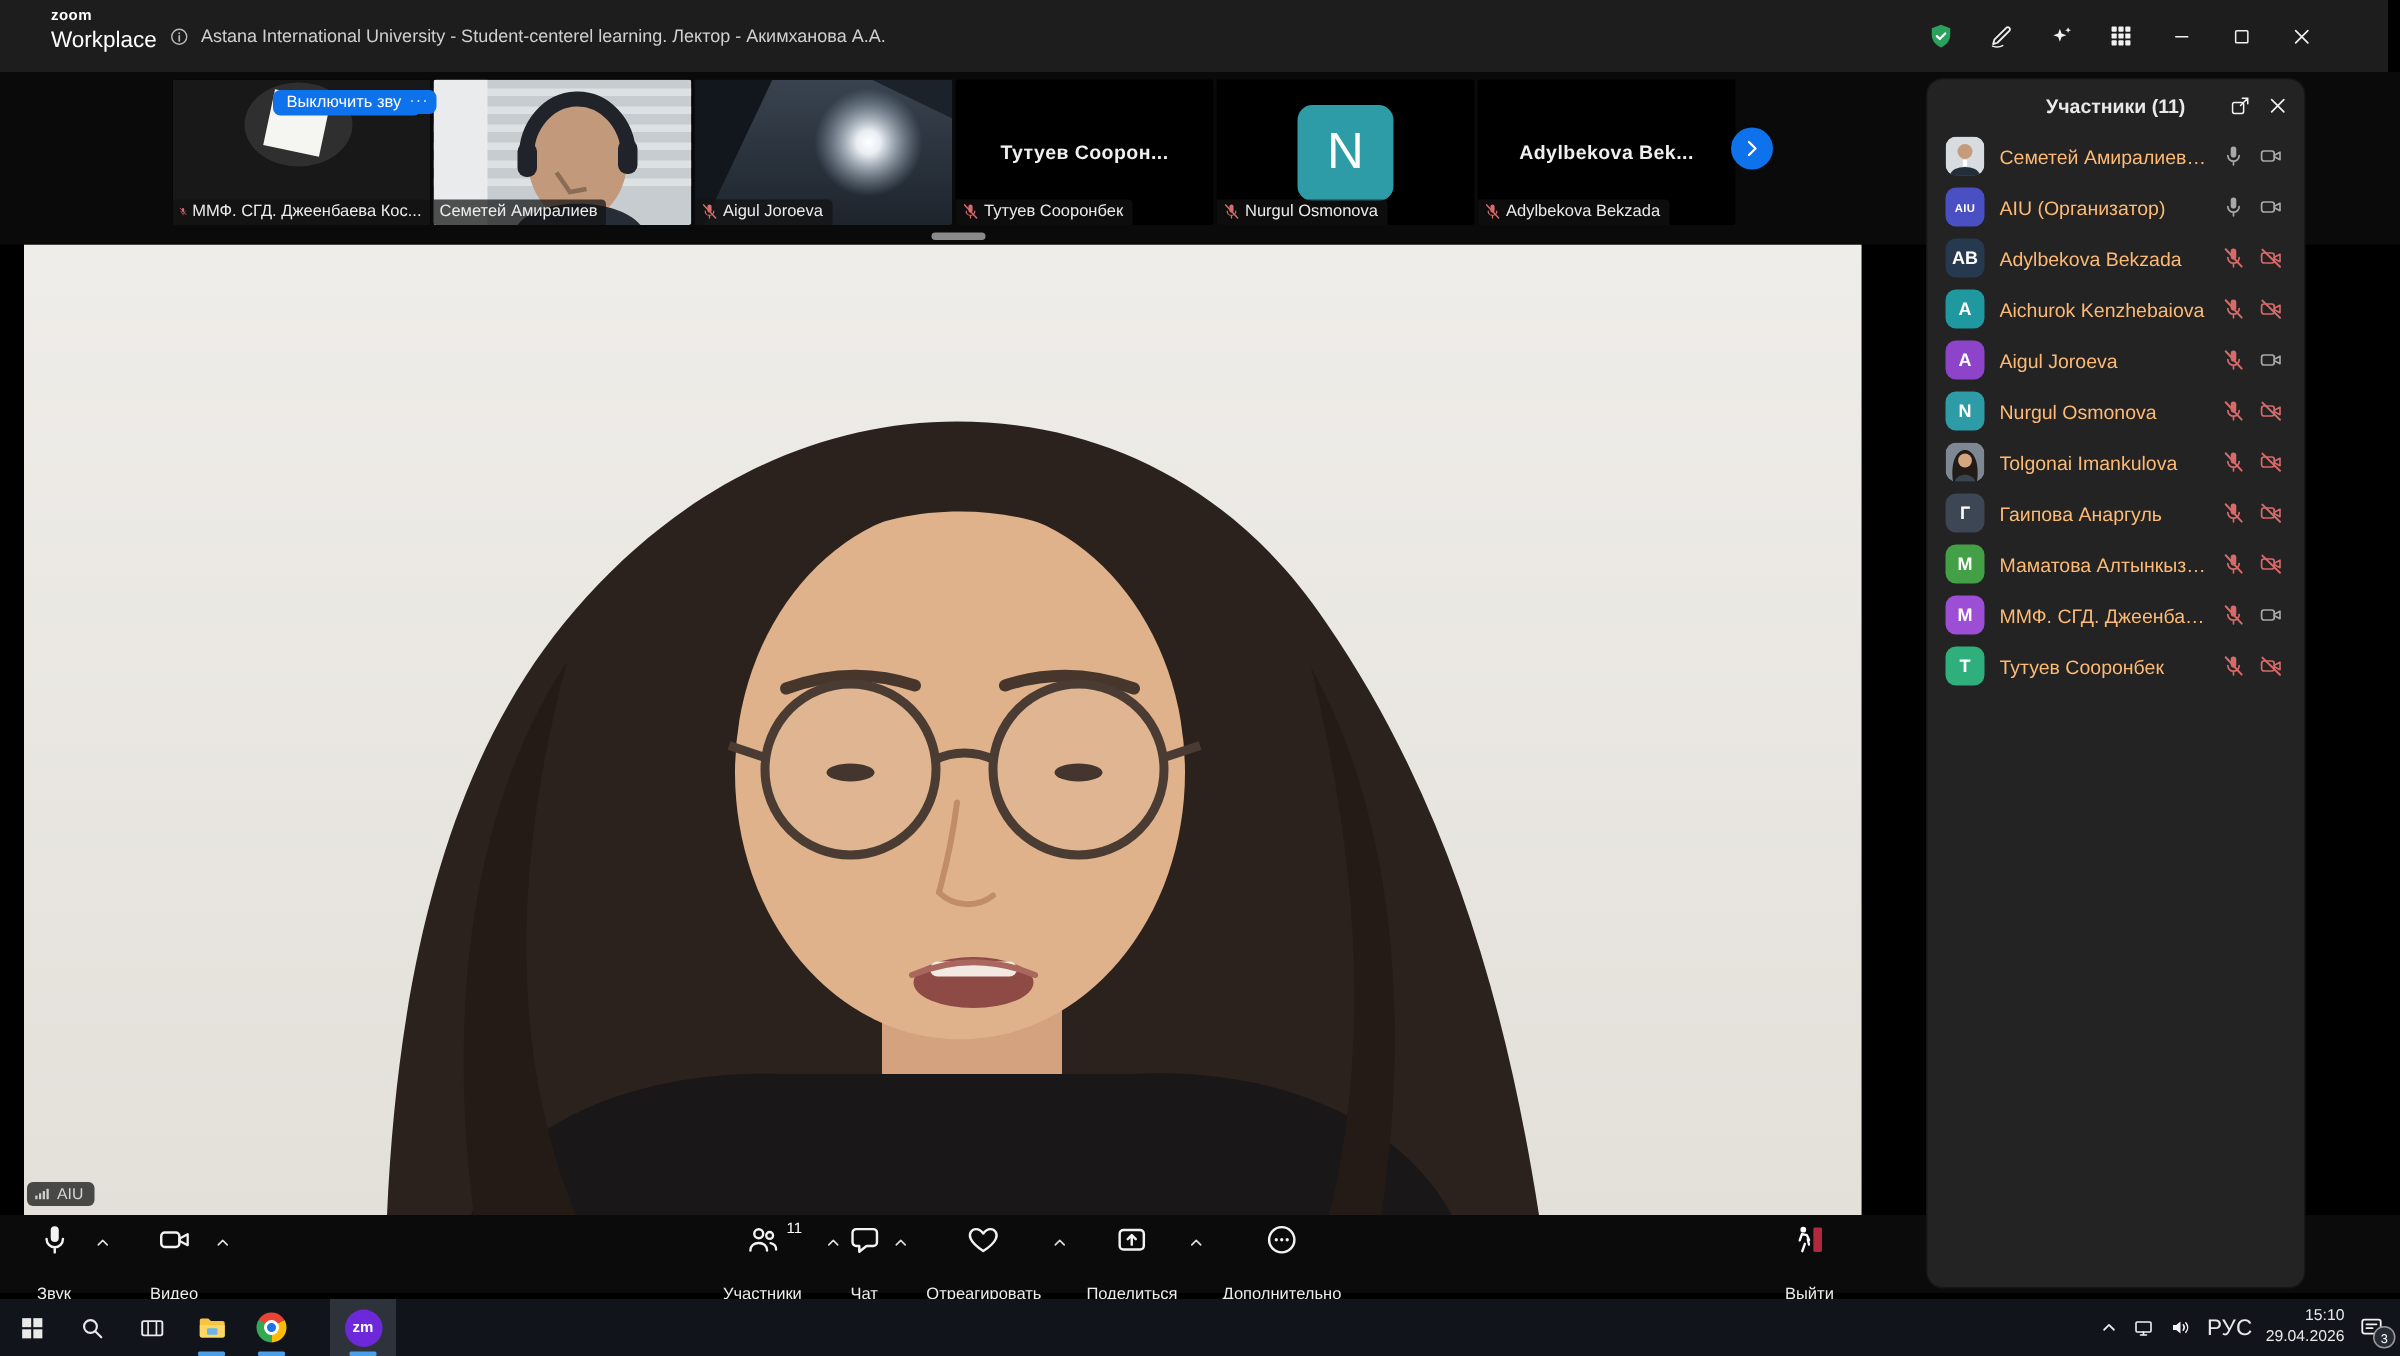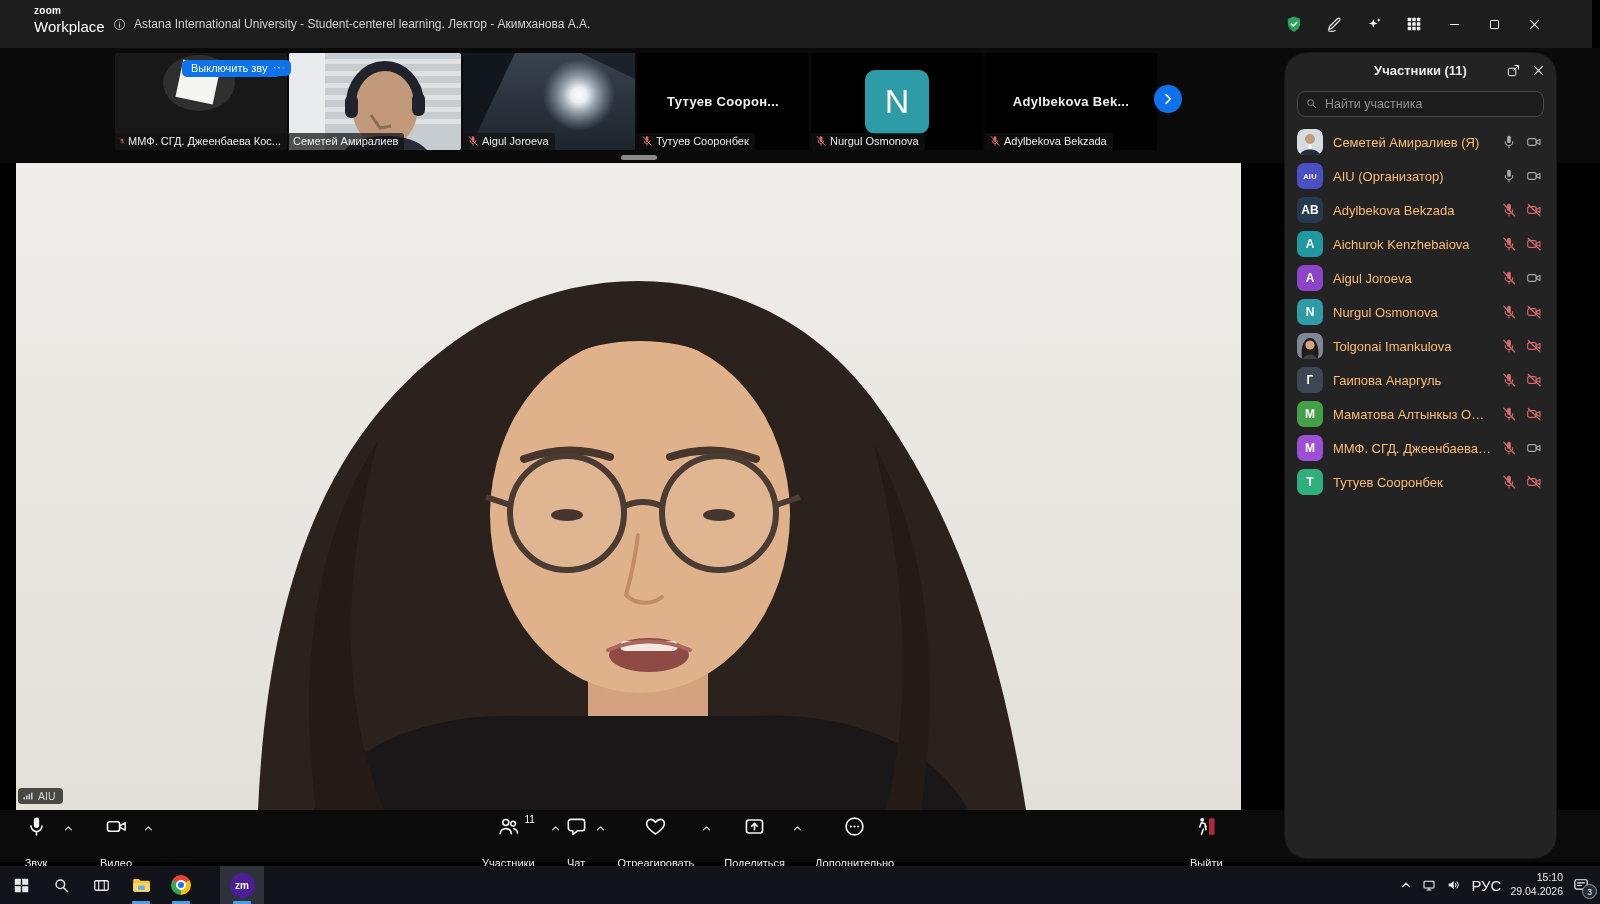--- a/index.html
+++ b/index.html
@@ -55,21 +55,21 @@
   .caret{position:absolute;top:8px;width:11px;height:11px;color:#dcdcdc;}
   .grp-left{position:absolute;left:18px;top:5px;display:flex;gap:44px;}
   .grp-left .tbi{min-width:36px;}
   .grp-left .caret{right:-20px;}
   .grp-center{position:absolute;left:482px;top:5px;display:flex;gap:30px;}
   .grp-center .caret{right:-18px;}
   .pbadge{position:absolute;top:-1px;right:-15px;font-size:10px;color:#fff;}
   .leave{position:absolute;left:1190px;top:5px;}
 
   
-  .panel{position:absolute;left:1285px;top:53px;width:271px;height:805px;background:#232323;border-radius:22px;z-index:30;box-shadow:0 0 0 1px #161616;}
+  .panel{position:absolute;left:1285px;top:53px;width:251px;height:805px;background:#232323;border-radius:10px;z-index:30;box-shadow:0 0 0 1px #161616;}
   .panel-head{position:relative;height:34px;display:flex;align-items:center;justify-content:center;color:#e9e9e9;font-size:13px;font-weight:bold;}
   .panel-head .hicons{position:absolute;right:10px;top:0;height:34px;display:flex;align-items:center;gap:10px;color:#b5b5b5;}
   .panel-head .ic{width:15px;height:15px;}
   .searchwrap{position:relative;margin:4px 12px 8px;}
   .searchwrap .ic{position:absolute;left:8px;top:6px;width:13px;height:13px;color:#8a8a8a;}
   .searchwrap input{width:100%;box-sizing:border-box;height:26px;background:#1c1c1c;border:1px solid #4a4a4a;border-radius:8px;color:#bdbdbd;font-size:12.5px;padding:0 8px 0 27px;outline:none;font-family:inherit;}
   .searchwrap input::placeholder{color:#8f8f8f;}
   #prows{padding:0 0 0 0;}
   .prow{height:34px;display:flex;align-items:center;gap:10px;padding:0 14px 0 12px;}
   .pavatar{width:26px;height:26px;border-radius:7px;flex:none;display:flex;align-items:center;justify-content:center;color:#fff;font-size:12px;font-weight:bold;overflow:hidden;}
@@ -80,21 +80,21 @@
   .panel-foot{position:absolute;left:0;bottom:12px;width:100%;display:flex;justify-content:center;gap:30px;}
   .pf-btn{background:transparent;border:1px solid #8a8a8a;border-radius:7px;color:#e8e8e8;font-size:12px;padding:4px 12px 5px;font-family:inherit;}
 
   
   .taskbar{position:absolute;left:0;top:866px;width:1600px;height:38px;background:#11151b;z-index:40;}
   .tb-left{position:absolute;left:8px;top:0;height:38px;display:flex;align-items:center;gap:14px;}
   .tb-app{position:relative;height:38px;display:flex;align-items:center;justify-content:center;width:26px;}
   .tb-app .ic{width:19px;height:19px;color:#e9e9e9;}
   .tb-app.open::after{content:'';position:absolute;bottom:0;left:50%;transform:translateX(-50%);width:18px;height:3px;background:#4aa0e8;border-radius:1px;}
   .zm-tile{width:44px;background:#2e333b;margin-left:12px;}
-  .zm-circ{width:25px;height:25px;border-radius:50%;background:#4c1d95;display:flex;align-items:center;justify-content:center;color:#fff;font-size:10px;font-weight:bold;}
+  .zm-circ{width:25px;height:25px;border-radius:50%;background:#6d28d9;display:flex;align-items:center;justify-content:center;color:#fff;font-size:10px;font-weight:bold;}
   .chrome{width:20px;height:20px;border-radius:50%;background:conic-gradient(from -60deg,#ea4335 0 120deg,#fbbc05 0 240deg,#34a853 0 360deg);position:relative;}
   .chrome::after{content:'';position:absolute;inset:5px;border-radius:50%;background:#1a73e8;border:2px solid #fff;}
   .tray{position:absolute;right:6px;top:0;height:38px;display:flex;align-items:center;gap:9px;color:#e9e9e9;}
   .tray .ic{width:16px;height:16px;}
   .tray .caret-ic{width:12px;height:12px;}
   .lang{font-size:15px;}
   .clock{font-size:10.5px;line-height:1.3;text-align:right;}
   .notifwrap{position:relative;width:22px;height:24px;}
   .notifwrap .ic{width:18px;height:18px;}
   .nbadge{position:absolute;right:-3px;bottom:-2px;width:13px;height:13px;border-radius:50%;background:#262c35;border:1px solid #9a9a9a;color:#fff;font-size:8.5px;display:flex;align-items:center;justify-content:center;}
@@ -511,26 +511,20 @@
       <span>Участники (11)</span>
       <span class="hicons">
         <svg class="ic">
             <use href="#i-popout"></use>
           </svg>
         <svg class="ic">
             <use href="#i-x"></use>
           </svg>
       </span>
     </div>
-    <div class="searchwrap">
-      <svg class="ic">
-          <use href="#i-search"></use>
-        </svg>
-      <input type="text" placeholder="Найти участника" style="">
-    </div>
     <div id="prows">
         <div class="prow">
           <span class="pavatar">
             <svg viewBox="0 0 26 26">
               <rect width="26" height="26" rx="7" fill="#d7dce0"></rect>
               <circle cx="13" cy="10" r="5" fill="#c59b7c"></circle>
               <path d="M3,26 C4,18.5 22,18.5 23,26 Z" fill="#232e3a"></path>
               <rect x="11.6" y="15.5" width="2.8" height="4.5" fill="#fff"></rect>
             </svg>
           </span>

